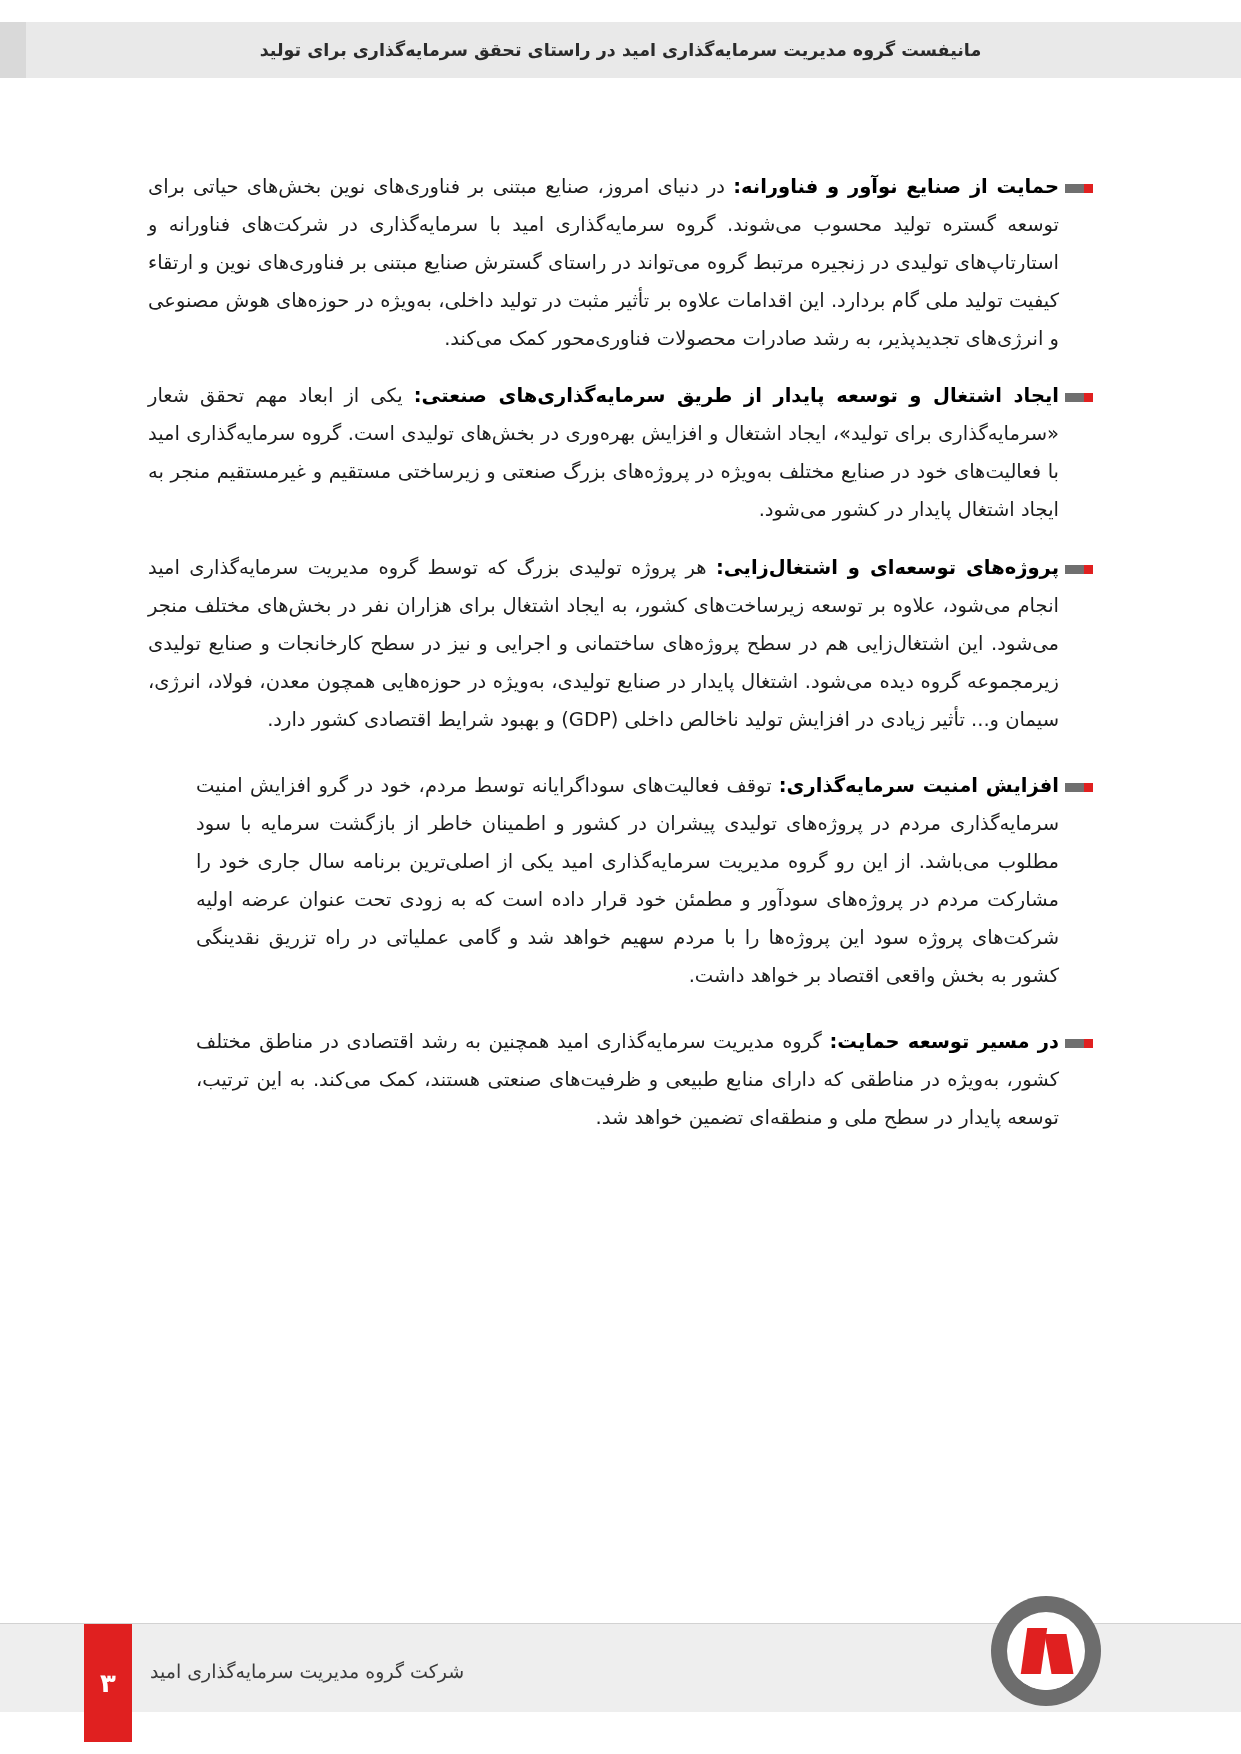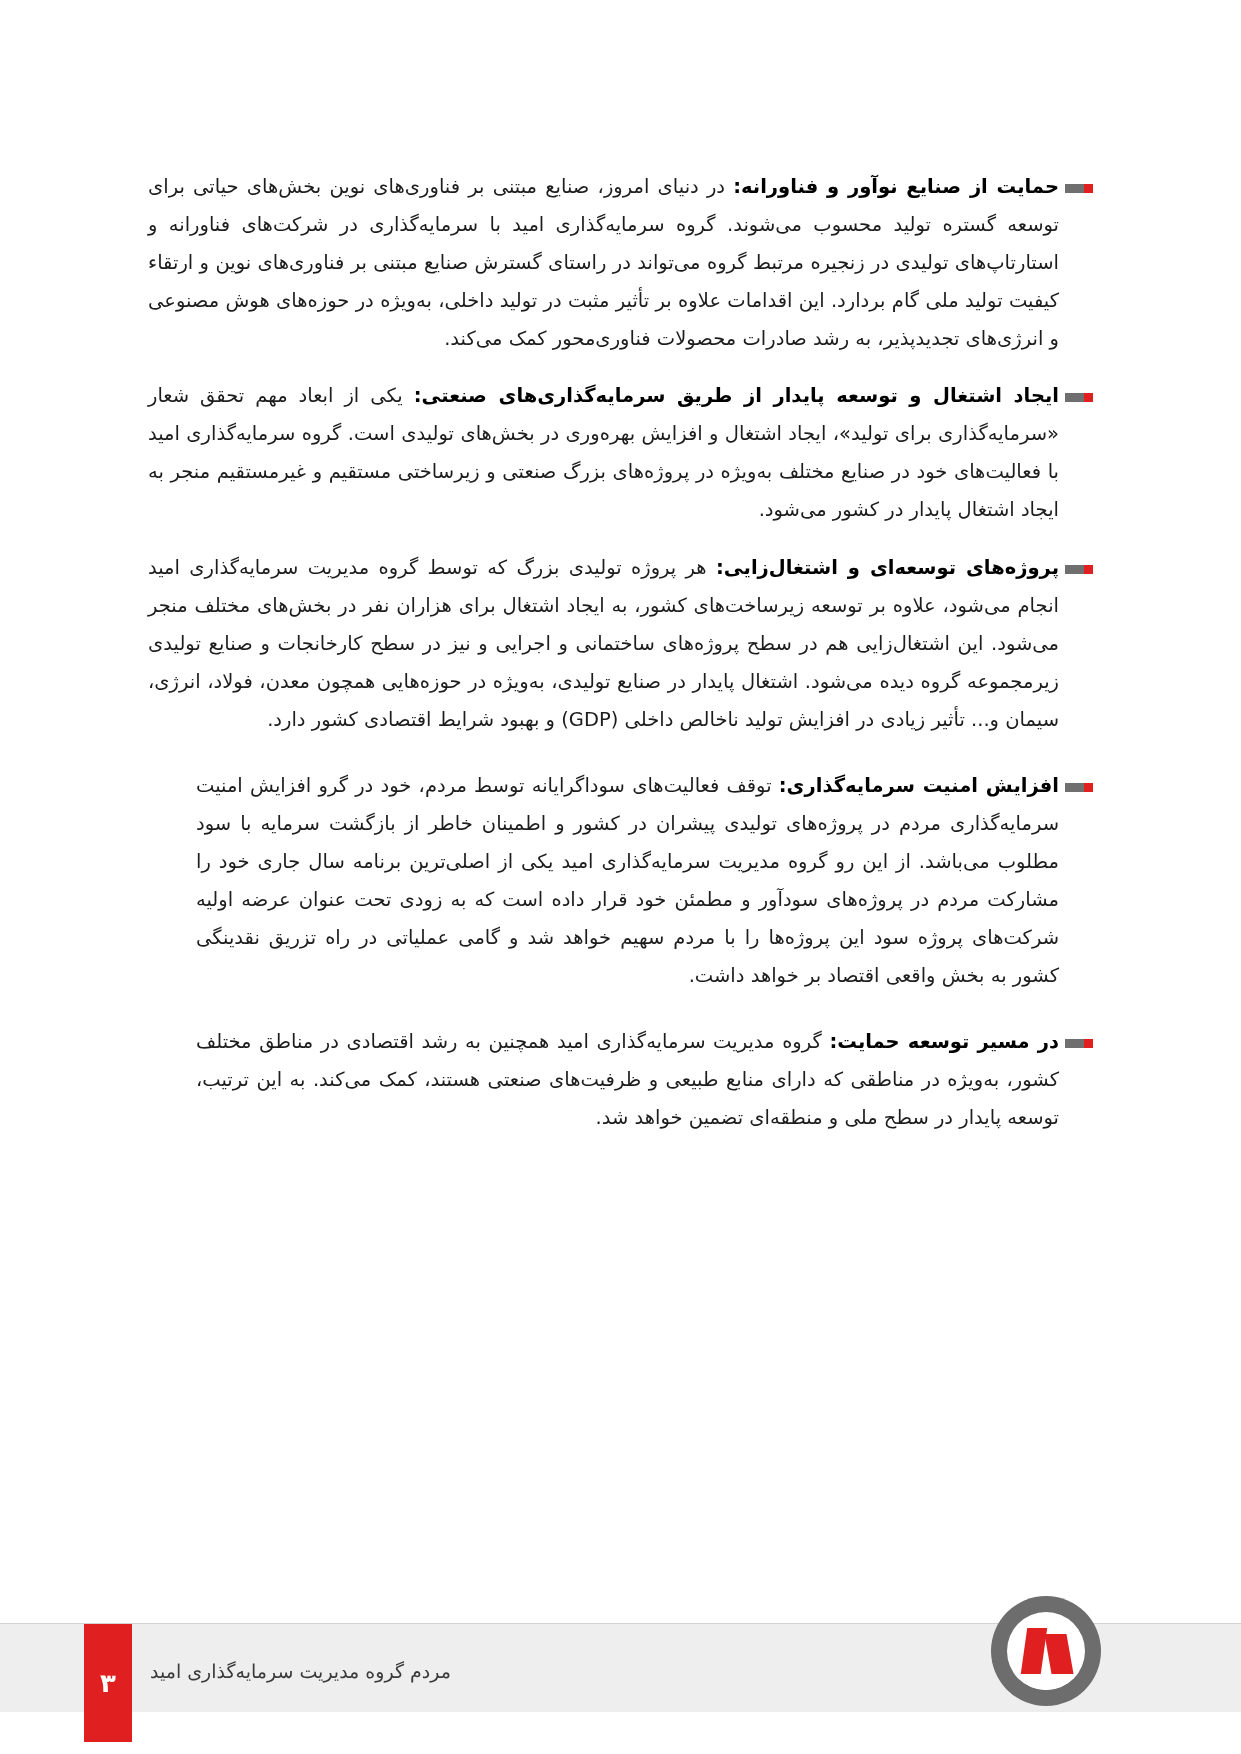--- a/index.html
+++ b/index.html
@@ -187,20 +187,24 @@
     width: 78px;
     height: 16px;
     background: #ffffff;
   }
 </style>
 </head>
 <body>
 
 <div class="page">
 
+  <div class="header-band">
+    <div class="left-cap"></div>
+    <div class="header-title">مانیفست گروه مدیریت سرمایه‌گذاری امید در راستای تحقق سرمایه‌گذاری برای تولید</div>
+  </div>
 
   <div class="content">
 
     <p class="para">
       <span class="bullet"></span><span class="lead">حمایت از صنایع نوآور و فناورانه:</span><span> در دنیای امروز، صنایع مبتنی بر فناوری‌های نوین بخش‌های حیاتی برای توسعه گستره تولید محسوب می‌شوند. گروه سرمایه‌گذاری امید با سرمایه‌گذاری در شرکت‌های فناورانه و استارتاپ‌های تولیدی در زنجیره مرتبط گروه می‌تواند در راستای گسترش صنایع مبتنی بر فناوری‌های نوین و ارتقاء کیفیت تولید ملی گام بردارد. این اقدامات علاوه بر تأثیر مثبت در تولید داخلی، به‌ویژه در حوزه‌های هوش مصنوعی و انرژی‌های تجدیدپذیر، به رشد صادرات محصولات فناوری‌محور کمک می‌کند.</span>
     </p>
 
     <p class="para">
       <span class="bullet"></span><span class="lead">ایجاد اشتغال و توسعه پایدار از طریق سرمایه‌گذاری‌های صنعتی:</span><span> یکی از ابعاد مهم تحقق شعار «سرمایه‌گذاری برای تولید»، ایجاد اشتغال و افزایش بهره‌وری در بخش‌های تولیدی است. گروه سرمایه‌گذاری امید با فعالیت‌های خود در صنایع مختلف به‌ویژه در پروژه‌های بزرگ صنعتی و زیرساختی مستقیم و غیرمستقیم منجر به ایجاد اشتغال پایدار در کشور می‌شود.</span>
     </p>
@@ -217,21 +221,21 @@
       <span class="bullet"></span><span class="lead">در مسیر توسعه حمایت:</span><span> گروه مدیریت سرمایه‌گذاری امید همچنین به رشد اقتصادی در مناطق مختلف کشور، به‌ویژه در مناطقی که دارای منابع طبیعی و ظرفیت‌های صنعتی هستند، کمک می‌کند. به این ترتیب، توسعه پایدار در سطح ملی و منطقه‌ای تضمین خواهد شد.</span>
     </p>
 
   </div>
 
   <div class="footer-rule"></div>
   <div class="footer-band"></div>
   <div class="footer-bottom-strip"></div>
 
   <div class="page-number-box">۳</div>
-  <div class="footer-company">مردم گروه مدیریت سرمایه‌گذاری امید</div>
+  <div class="footer-company">شرکت گروه مدیریت سرمایه‌گذاری امید</div>
 
   <div class="logo">
     <div class="disc"></div>
     <div class="inner">
       <div class="mark-left"></div>
       <div class="mark-right"></div>
       <div class="notch"></div>
     </div>
   </div>
 

